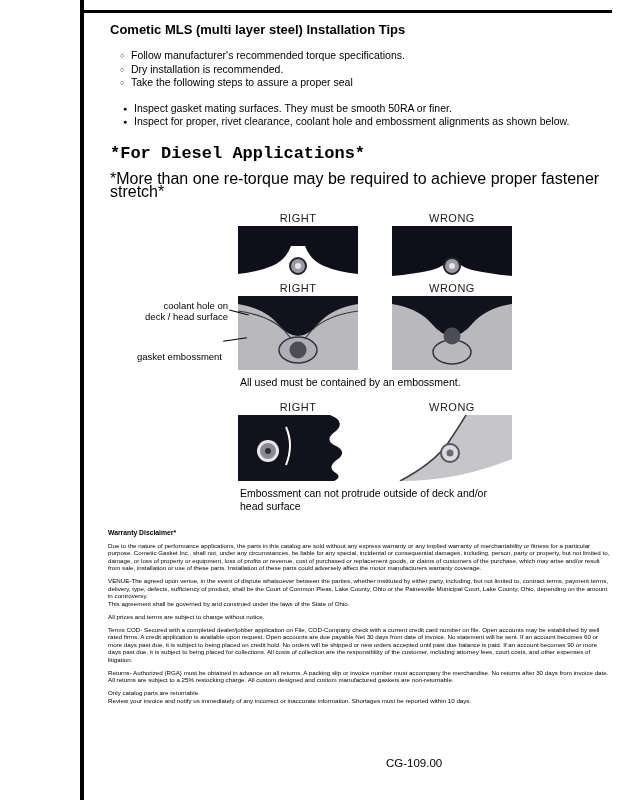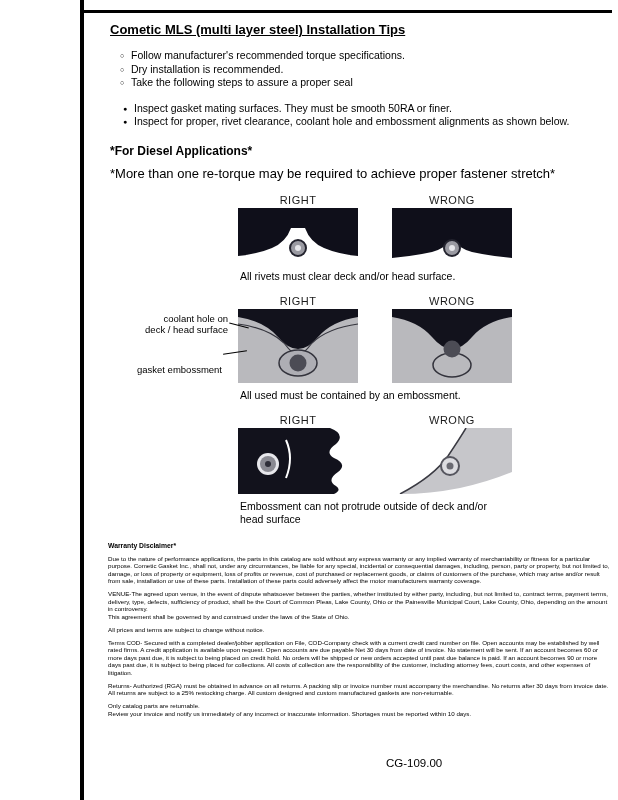--- a/index.html
+++ b/index.html
@@ -5,31 +5,31 @@
   html,body { margin:0; padding:0; }
   body {
     width:618px; height:800px; position:relative; overflow:hidden;
     background:#ffffff; color:#000;
     font-family:"Liberation Sans", sans-serif;
   }
   .rule-left { position:absolute; left:80px; top:0; width:4px; height:800px; background:#000; }
   .rule-top  { position:absolute; left:80px; top:10px; width:532px; height:3px; background:#000; }
   .content { position:absolute; left:108px; top:22px; width:502px; }
 
-  .title { font-size:13px; font-weight:bold; text-decoration:underline; margin:0 0 9px 2px; }
+  .title { font-size:13px; font-weight:bold; margin:0 0 9px 2px; }
 
   ul.tips, ul.subtips { list-style:none; margin:12px; padding:0; font-size:10.5px; line-height:13.5px; }
   ul.tips > li, ul.subtips > li { display:flex; align-items:flex-start; }
   .bmark { width:11px; flex:0 0 11px; font-size:7px; line-height:13.5px; text-align:left; }
   ul.subtips { margin-left:15px; }
   .smark { width:11px; flex:0 0 11px; font-size:7px; line-height:13.5px; }
 
-  .diesel-head { font-size:12px; font-weight:bold; margin:15px 0 9px 2px; }
+  .diesel-head { font-size:17px; font-weight:bold; margin:15px 0 9px 2px;font-family:Liberation Mono, monospace; }
   .para { font-size:10.5px; line-height:13px; margin:0 0 12px 2px; width:478px; }
-  .note { font-size:13px; line-height:13px; margin:2px 0 14px 2px; }
+  .note { font-size:16px; line-height:13px; margin:2px 0 14px 2px; }
 
   .dgroup { margin:0; }
   .drow { position:relative; display:flex; gap:10px; margin-left:130px; }
   .dcol { width:144px; }
   .dhead { width:120px; text-align:center; font-size:11px; letter-spacing:0.5px; color:#1a1a1a; margin-bottom:2px; }
   .dimg { display:block; }
   .dcap { font-size:10.5px; margin:6px 0 13px 132px; }
   .dcap3 { width:250px; line-height:13px; }
 
   .anno { position:absolute; font-size:9.5px; line-height:11px; text-align:right; }
@@ -98,21 +98,20 @@
       <div class="dcol">
         <div class="dhead">WRONG</div>
         <svg class="dimg" width="120" height="56" viewBox="0 0 120 56">
           <rect x="0" y="0" width="120" height="56" fill="#0f0f1a"></rect>
           <path d="M0,56 L0,50 Q22,48 40,44 Q54,40 58,32 L62,32 Q66,40 80,44 Q98,48 120,50 L120,56 Z" fill="#ffffff"></path>
           <circle cx="60" cy="40" r="8" fill="#9a9aa2" stroke="#23232e" stroke-width="2"></circle>
           <circle cx="60" cy="40" r="3" fill="#e6e6ea"></circle>
         </svg>
       </div>
     </div>
-    <div class="dcap">All rivets must clear deck and/or head surface.</div>
   </div>
 
   <div class="dgroup">
     <div class="drow">
       <div class="anno anno1">
         <span class="al">coolant hole on</span>
         <span class="al">deck / head surface</span>
       </div>
       <div class="pline pline1"></div>
       <div class="anno anno2">

